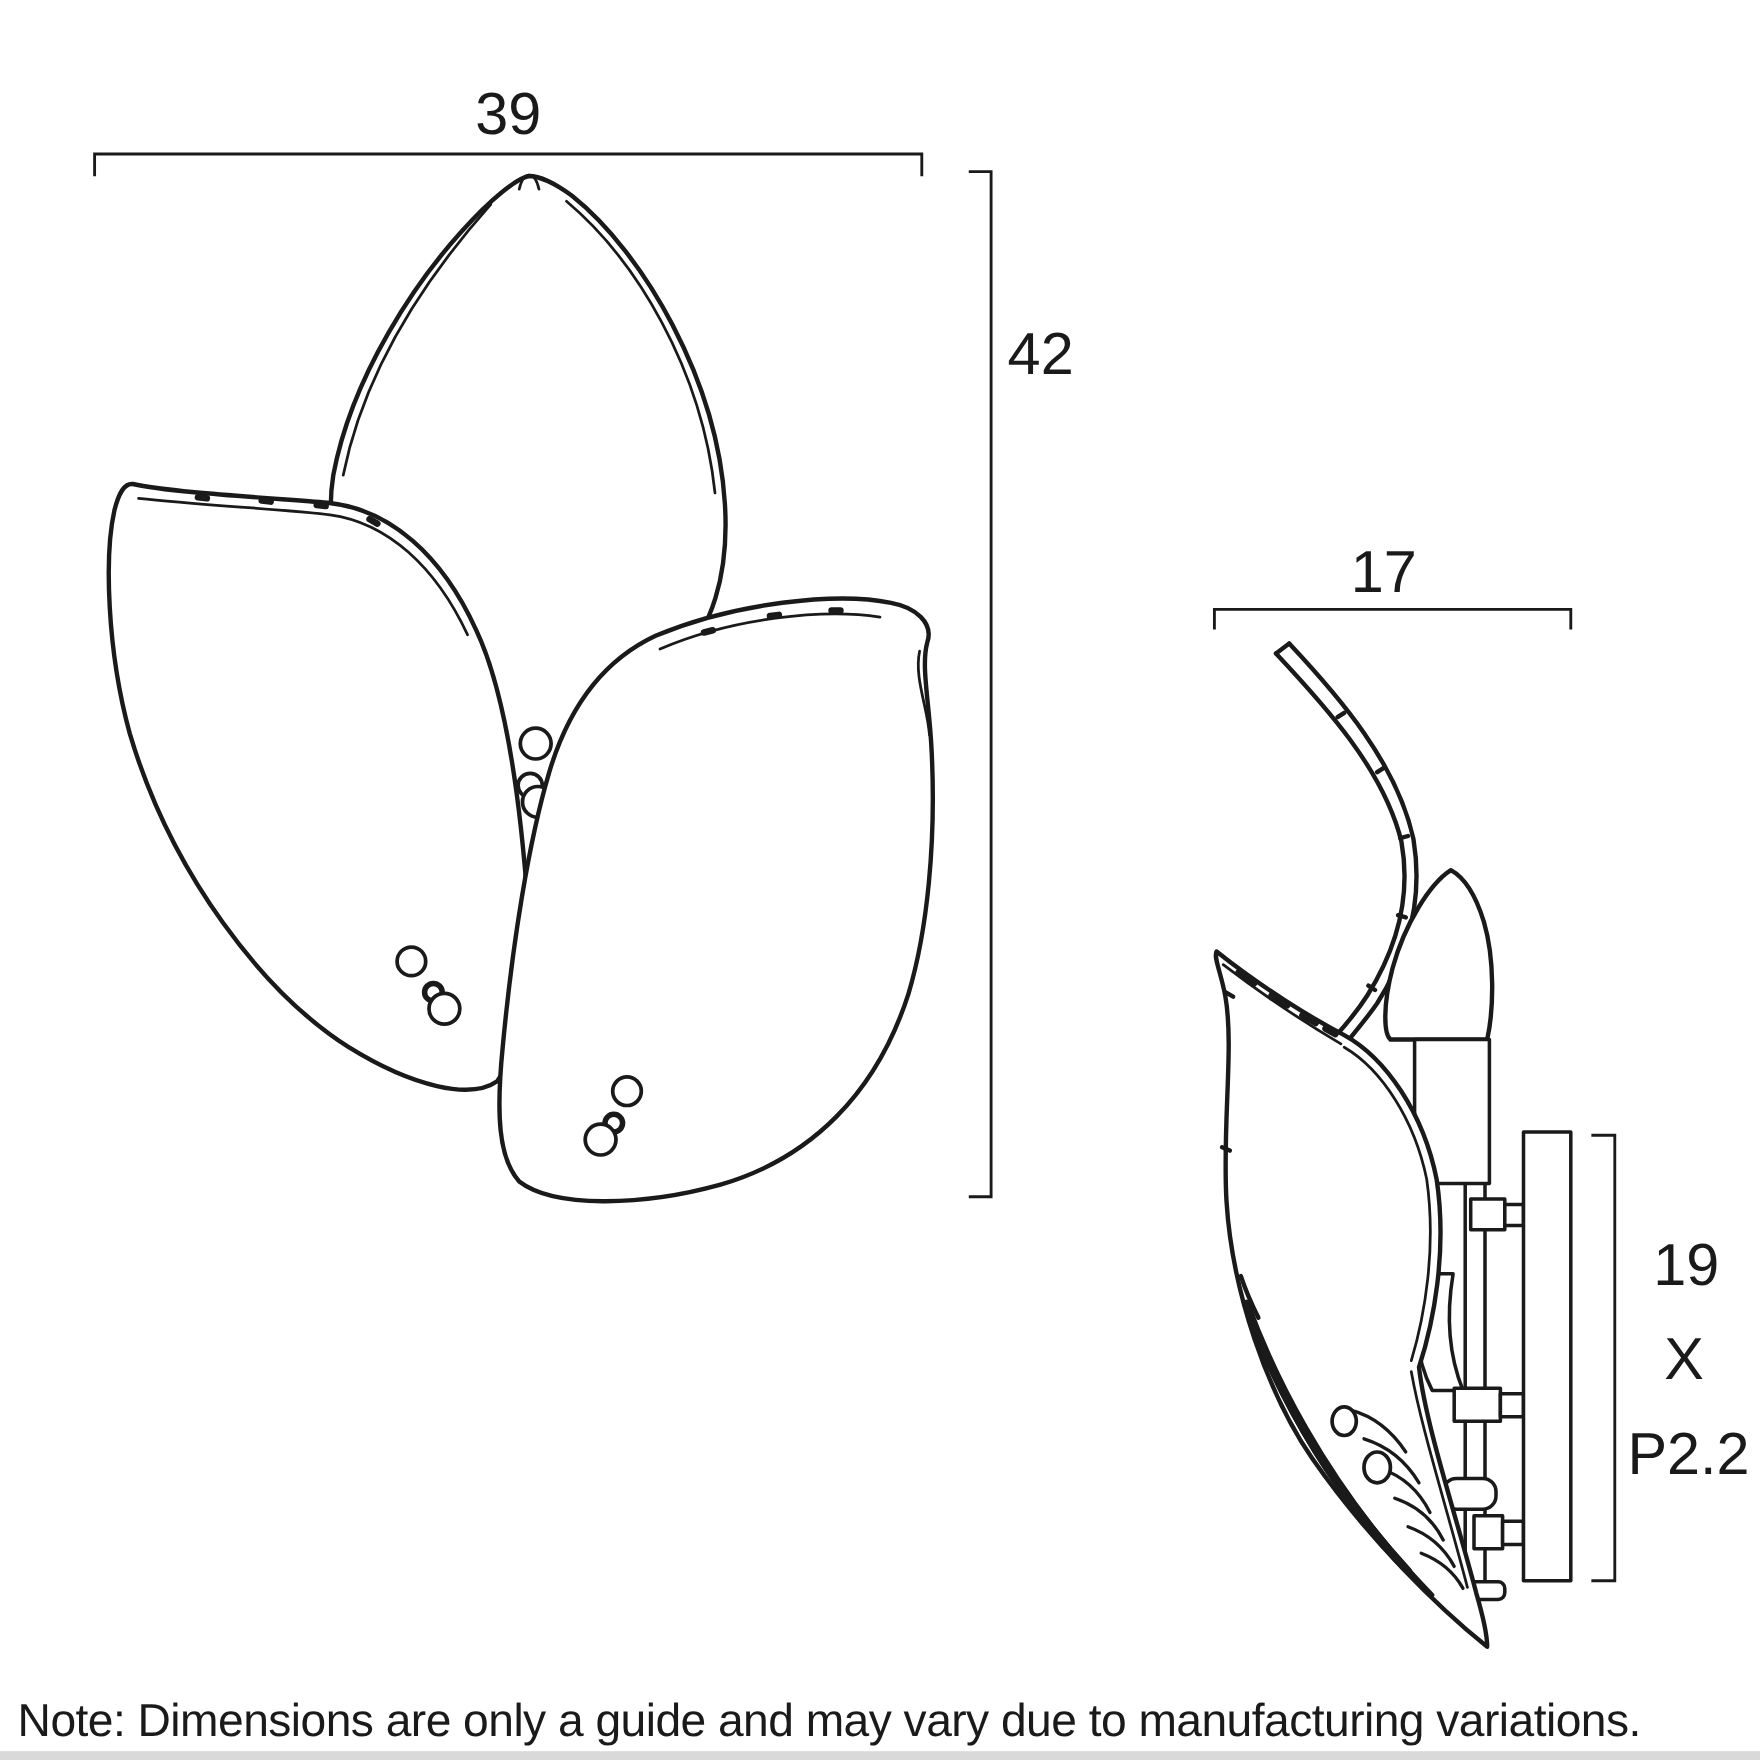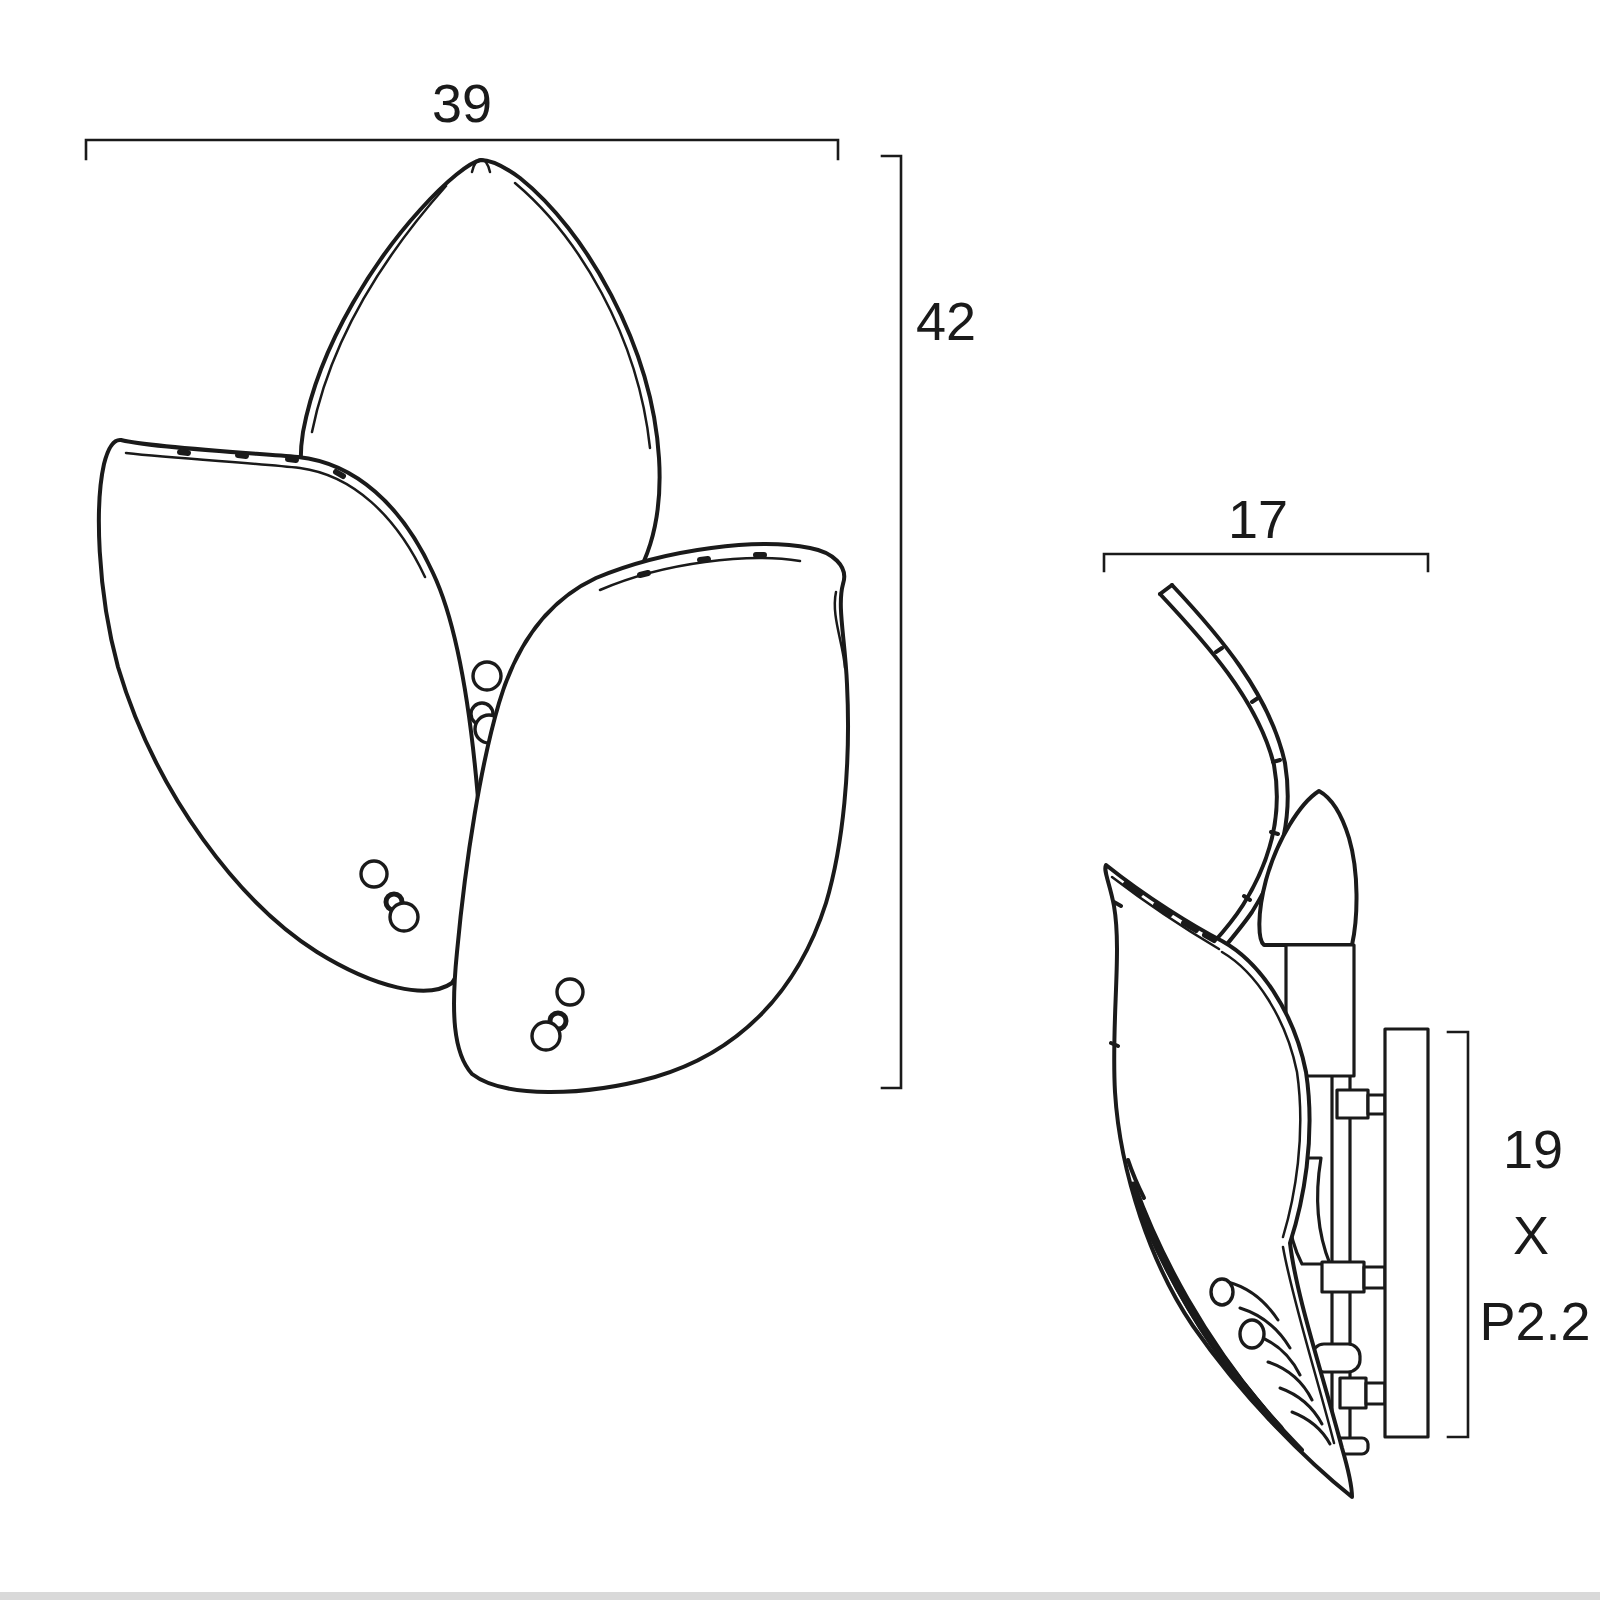--- a/index.html
+++ b/index.html
@@ -186,15 +186,16 @@
 
     <g>
       <path class="dim" d="M 1448 1032 L 1468 1032 L 1468 1437 L 1448 1437"></path>
       <text class="dimtext" x="1533" y="1168" text-anchor="middle">19</text>
       <text class="dimtext" x="1531" y="1254" text-anchor="middle">X</text>
       <text class="dimtext" x="1535" y="1340" text-anchor="middle">P2.2</text>
     </g>
   </g>
 </svg>
 
+<div class="note">Note: Dimensions are only a guide and may vary due to manufacturing variations.</div>
 <div class="bottom-strip"></div>
 
 </div>
 
 </body></html>

